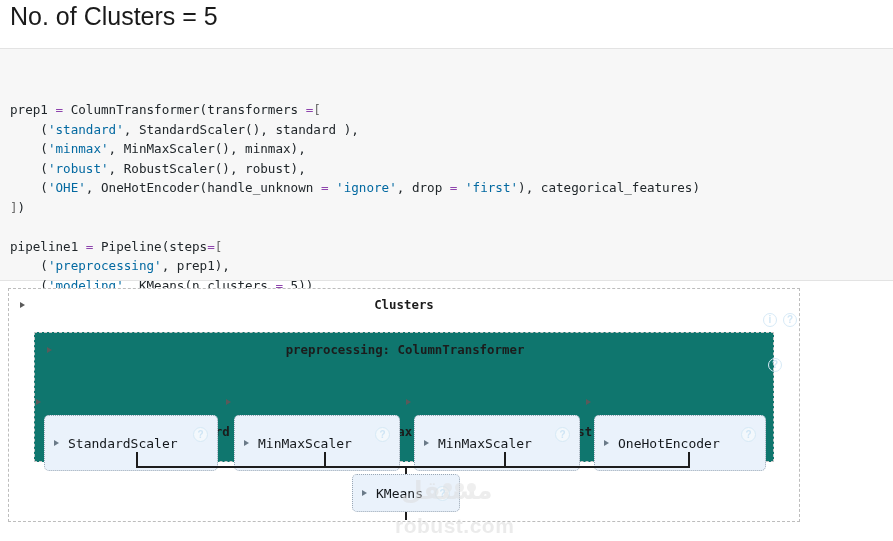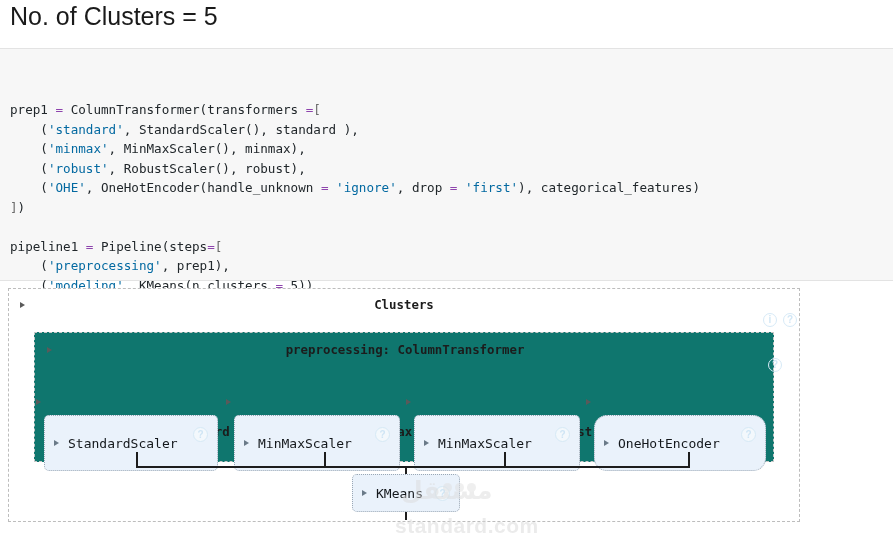--- a/index.html
+++ b/index.html
@@ -266,21 +266,21 @@
         <span class="est-label">MinMaxScaler</span>
         <span class="est-help">?</span>
       </div>
 
       <div class="est-box" style="left:379px;top:82px;width:166px;">
         <span class="etri"></span>
         <span class="est-label">MinMaxScaler</span>
         <span class="est-help">?</span>
       </div>
 
-      <div class="est-box" style="left:559px;top:82px;width:172px;border-radius:13px;">
+      <div class="est-box" style="left:559px;top:82px;width:172px;">
         <span class="etri"></span>
         <span class="est-label">OneHotEncoder</span>
         <span class="est-help">?</span>
       </div>
     </div>
 
     <div class="vline" style="left:128px;top:164px;height:16px;"></div>
     <div class="vline" style="left:316px;top:164px;height:16px;"></div>
     <div class="vline" style="left:496px;top:164px;height:16px;"></div>
     <div class="vline" style="left:680px;top:164px;height:16px;"></div>
@@ -297,16 +297,16 @@
 
     <div class="vline" style="left:397px;top:224px;height:8px;"></div>
 
   </div>
 
   <div class="watermark">
     <div class="wm-logo">مستقل</div>
     <div class="wm-dots">
       <span></span><span></span><span></span>
     </div>
-    <div class="wm-text">standard.com</div>
+    <div class="wm-text">robust.com</div>
   </div>
 
 </div>
 
 </body></html>

